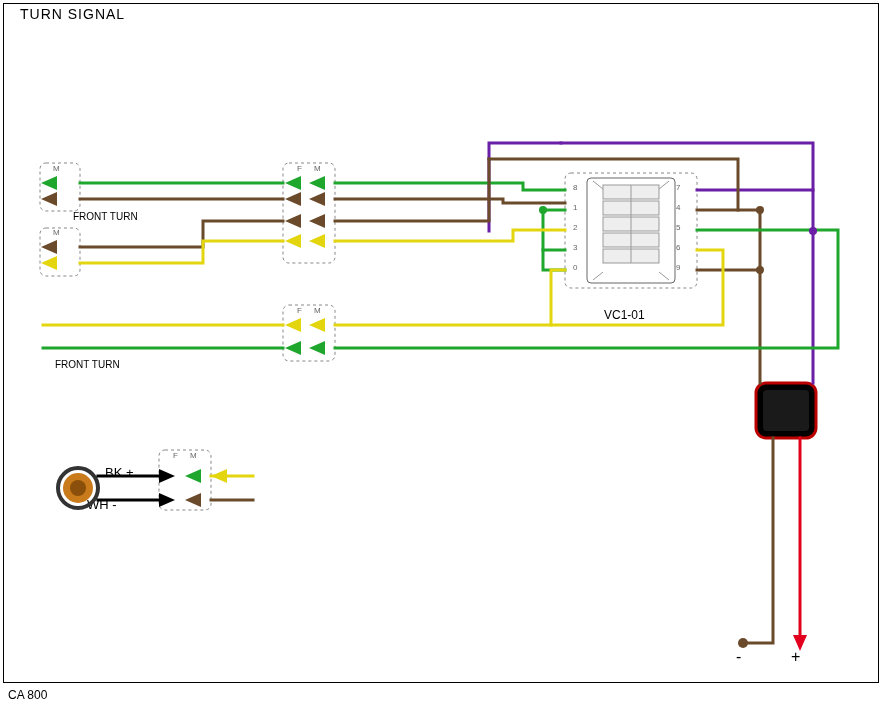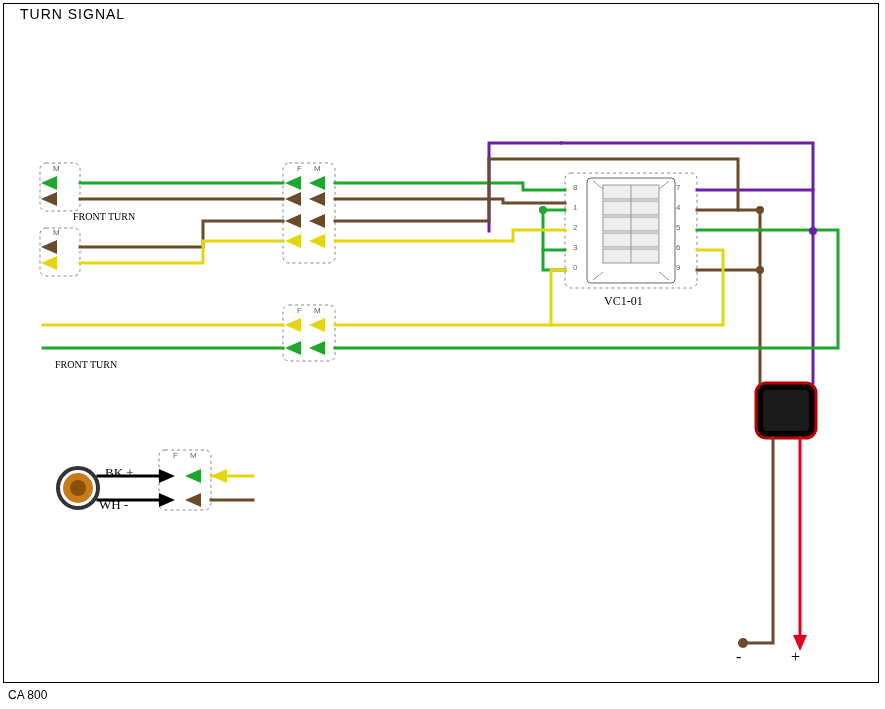--- a/index.html
+++ b/index.html
@@ -30,21 +30,20 @@
   .footer {
     position: absolute;
     left: 8px;
     top: 688px;
     font-size: 12px;
   }
   .label {
     position: absolute;
     font-size: 11px;
     color: #000;
-    font-family: Liberation Serif, serif;
   }
   .tiny {
     position: absolute;
     font-size: 8px;
     color: #666;
   }
   svg {
     position: absolute;
     left: 3px;
     top: 3px;
@@ -98,25 +97,25 @@
 </head>
 <body>
 
 <div class="frame"></div>
 
 <div class="title">TURN SIGNAL</div>
 <div class="footer">CA 800</div>
 
 <div class="label" style="left:73px; top:211px; font-size:10px;">FRONT TURN</div>
 <div class="label" style="left:55px; top:359px; font-size:10px;">FRONT TURN</div>
-<div class="label" style="left:604px; top:294px; font-size:12px;">VC1-01</div>
+<div class="label" style="left:604px; top:308px; font-size:12px;">VC1-01</div>
 <div class="label" style="left:736px; top:648px; font-size:16px;">-</div>
 <div class="label" style="left:791px; top:648px; font-size:16px;">+</div>
 <div class="label" style="left:105px; top:465px; font-size:13px;">BK +</div>
-<div class="label" style="left:99px; top:497px; font-size:13px;">WH -</div>
+<div class="label" style="left:87px; top:497px; font-size:13px;">WH -</div>
 
 <div class="tiny" style="left:53px; top:164px;">M</div>
 <div class="tiny" style="left:53px; top:228px;">M</div>
 <div class="tiny" style="left:297px; top:164px;">F</div>
 <div class="tiny" style="left:314px; top:164px;">M</div>
 <div class="tiny" style="left:297px; top:306px;">F</div>
 <div class="tiny" style="left:314px; top:306px;">M</div>
 <div class="tiny" style="left:173px; top:451px;">F</div>
 <div class="tiny" style="left:190px; top:451px;">M</div>
 

